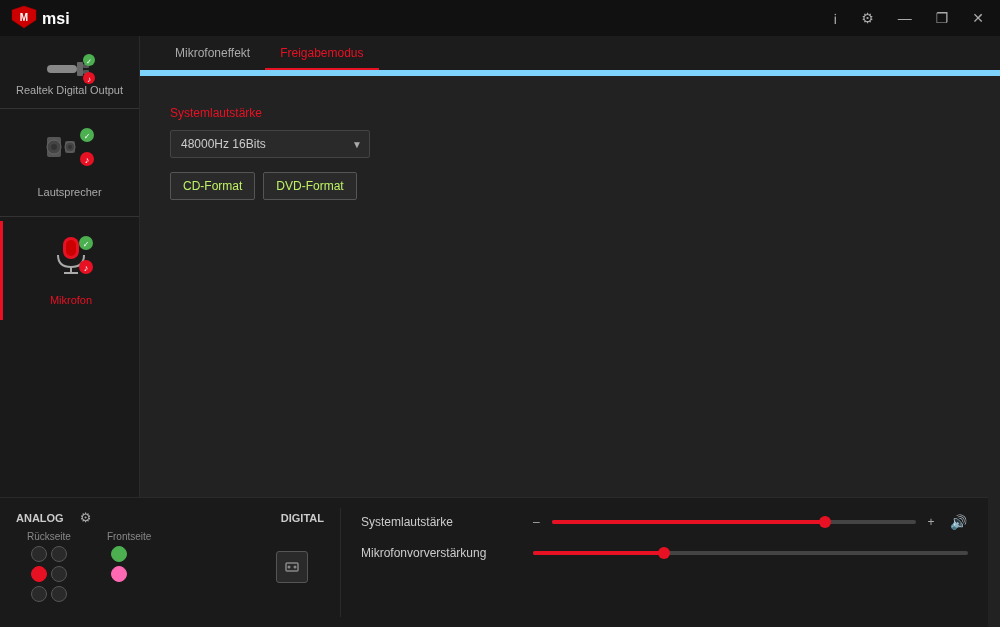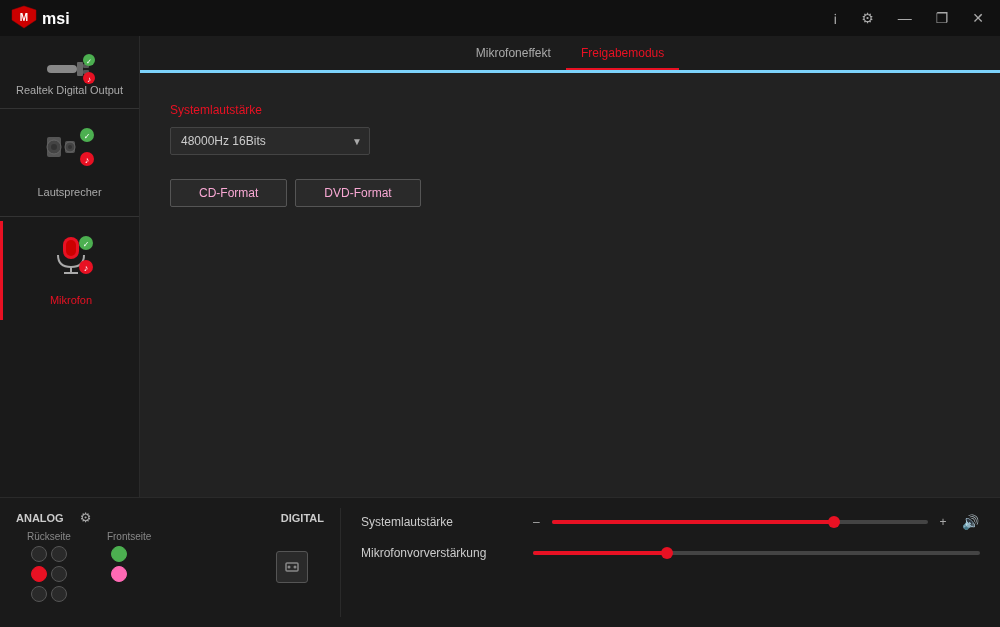--- a/index.html
+++ b/index.html
@@ -101,21 +101,21 @@
     .section-label {
       color: #e81123;
       font-size: 12px;
       margin-bottom: 10px;
     }
 
     .dropdown-row {
       display: flex;
       align-items: center;
       gap: 10px;
-      margin-bottom: 24px;
+      margin-bottom: 14px;
     }
 
     .dropdown-select {
       background: #2a2a2a;
       color: #ccc;
       border: 1px solid #444;
       padding: 6px 10px;
       font-size: 12px;
       border-radius: 2px;
       width: 200px;
@@ -137,39 +137,39 @@
       font-size: 10px;
     }
 
     .format-buttons {
       display: flex;
       gap: 8px;
       margin-bottom: 16px;
     }
     .format-btn {
       background: #2a2a2a;
-      color: #f9a8d4;
+      color: #bef264;
       border: 1px solid #555;
-      padding: 6px 28px;
+      padding: 6px 12px;
       font-size: 12px;
       cursor: pointer;
       border-radius: 2px;
     }
 
     .description-text {
       color: #888;
       font-size: 11.5px;
       line-height: 1.5;
       margin-top: 4px;
     }
 
     
     .bottom-panel {
       position: absolute;
-      bottom: 0; left: 0; right: 0;
+      bottom: 0; left: 0; right: 12px;
       height: 130px;
       background: #1a1a1a;
       border-top: 1px solid #2a2a2a;
       display: flex;
     }
 
     .bottom-left {
       width: 340px;
       padding: 12px 16px;
       display: flex;
@@ -418,21 +418,21 @@
           <circle cx="40" cy="32" r="7" fill="#e81123"></circle>
           <text x="40" y="36" text-anchor="middle" font-size="9" fill="white">♪</text>
         </svg>
       </div>
       <div class="sidebar-item-label" style="color: #e81123;">Mikrofon</div>
     </div>
   </div>
 
   <div style="flex:1; display:flex; flex-direction:column; background:#222;">
 
-    <div style="display:flex; background:#1c1c1c; border-bottom: 3px solid #7dd3fc; padding: 0 20px; justify-content: center;">
+    <div style="display:flex; background:#1c1c1c; border-bottom: 6px solid #7dd3fc; padding: 0 20px;">
       <div class="nav-tab" style="color:#aaa; border-bottom: none;">Mikrofoneffekt</div>
       <div class="nav-tab active" style="color:#e81123; border-bottom: 2px solid #e81123; padding-bottom: 8px;">Freigabemodus</div>
     </div>
 
     <div class="main-content" style="flex:1; overflow: hidden;">
       <div class="section-label">Systemlautstärke</div>
 
       <div class="dropdown-row">
         <div class="dropdown-wrap">
           <select class="dropdown-select">

